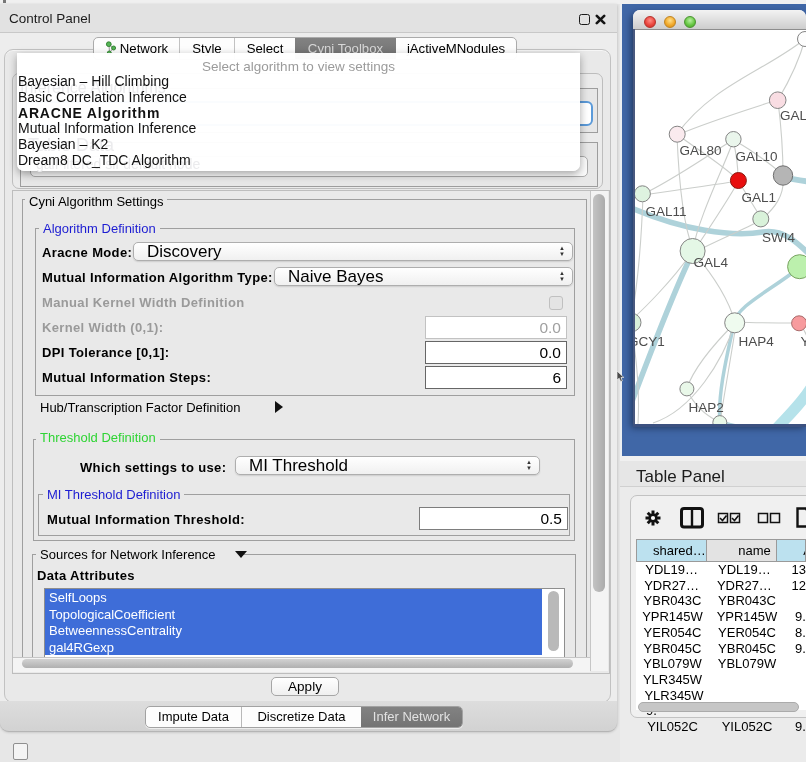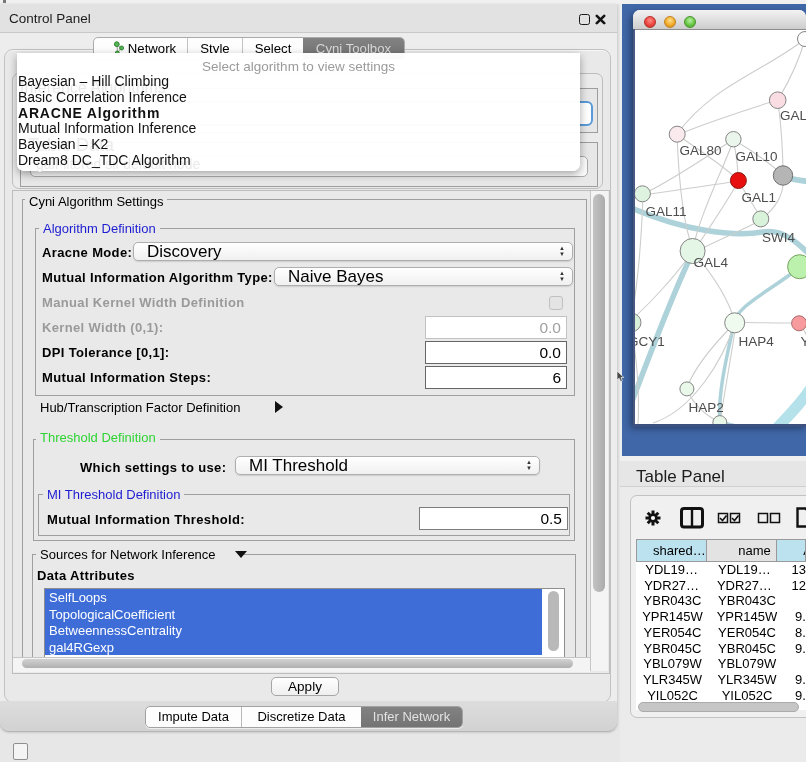--- a/index.html
+++ b/index.html
@@ -117,34 +117,35 @@
 <div class="abs" style="left:145px;top:706px;height:20px;display:flex;border:1px solid #a2a2a2;border-radius:5px;
      overflow:hidden;background:#fdfdfd;font-size:13px;box-shadow:0 1px 0 rgba(255,255,255,0.6);">
   <div style="width:95px;text-align:center;line-height:20px;">Impute Data</div>
   <div style="width:1px;background:#b9b9b9;"></div>
   <div style="width:119px;text-align:center;line-height:20px;">Discretize Data</div>
   <div style="width:101px;text-align:center;line-height:20px;background:linear-gradient(#828282,#747474);color:#e2e2e2;">Infer Network</div>
 </div>
 
 <div class="abs" style="left:93px;top:36.5px;height:21.5px;display:flex;border:1px solid #ababab;border-radius:5px;
      overflow:hidden;background:#fdfdfd;font-size:13.2px;z-index:5;">
-  <div style="width:85px;text-align:center;line-height:22px;padding-left:8px;">
+  <div style="width:85px;text-align:center;line-height:22px;padding-left:0;">
     <svg width="12" height="14" style="vertical-align:-2.5px;margin-right:3px;" viewBox="0 0 12 14">
       <line x1="4" y1="3.5" x2="8" y2="7" stroke="#999" stroke-width="1"></line>
       <line x1="4.5" y1="12" x2="8" y2="7" stroke="#999" stroke-width="1"></line>
       <line x1="4" y1="3.5" x2="4.5" y2="12" stroke="#999" stroke-width="1"></line>
       <circle cx="3.8" cy="3.2" r="2.4" fill="#55b555" stroke="#2f7d2f" stroke-width="0.9"></circle>
       <circle cx="8.6" cy="7" r="2" fill="#55b555" stroke="#2f7d2f" stroke-width="0.9"></circle>
       <circle cx="4.3" cy="12" r="2" fill="#55b555" stroke="#2f7d2f" stroke-width="0.9"></circle>
     </svg>Network</div>
   <div style="width:1px;background:#c2c2c2;"></div>
   <div style="width:54px;text-align:center;line-height:22px;">Style</div>
   <div style="width:1px;background:#c2c2c2;"></div>
   <div style="width:60px;text-align:center;line-height:22px;">Select</div>
   <div style="width:101px;text-align:center;line-height:22px;background:linear-gradient(#828282,#717171);color:#d8d8d8;">Cyni Toolbox</div>
+  <div style="width:120px;text-align:center;line-height:22px;">jActiveMNodules</div>
 </div>
 
 <div class="abs" style="left:17px;top:53px;width:563px;height:118px;background:rgba(255,255,255,0.97);
      border-radius:0 0 7px 7px;box-shadow:0 3px 8px rgba(0,0,0,0.35);z-index:6;"></div>
 <div class="abs" style="left:20px;top:79px;font-size:16px;color:#eaeaec;z-index:7;">Inference Algorithms</div>
 <div class="abs" style="left:28px;top:135px;font-size:18px;color:#ebebed;z-index:7;">Table Data</div>
 <div class="abs" style="left:36px;top:156px;font-size:14px;color:#ebebed;z-index:7;">galFiltered sif default node</div>
 <div class="abs" style="left:17px;top:55px;width:563px;text-align:center;font-size:13.5px;color:#9b9b9b;z-index:7;top:59px;">Select algorithm to view settings</div>
 <div class="abs" style="left:18px;top:74px;font-size:14px;line-height:15.8px;z-index:7;color:#111;">
 Bayesian – Hill Climbing<br>
@@ -309,21 +310,21 @@
   <div style="display:flex;">
       <div style="width:73px;text-align:center;">YBR045C</div>
       <div style="width:76px;text-align:center;">YBR045C</div>
       <div style="margin-left:10px;">9.</div>
     </div>
   <div style="display:flex;">
       <div style="width:73px;text-align:center;">YBL079W</div>
       <div style="width:76px;text-align:center;">YBL079W</div>
       <div></div>
     </div>
-  <div style="display:flex;">
+  <div style="display:flex;flex-direction:column;">
       <div style="width:73px;text-align:center;">YLR345W</div>
       <div style="width:76px;text-align:center;">YLR345W</div>
       <div style="margin-left:10px;">9.</div>
     </div>
   <div style="display:flex;">
       <div style="width:73px;text-align:center;">YIL052C</div>
       <div style="width:76px;text-align:center;">YIL052C</div>
       <div style="margin-left:10px;">9.</div>
     </div>
 </div>

